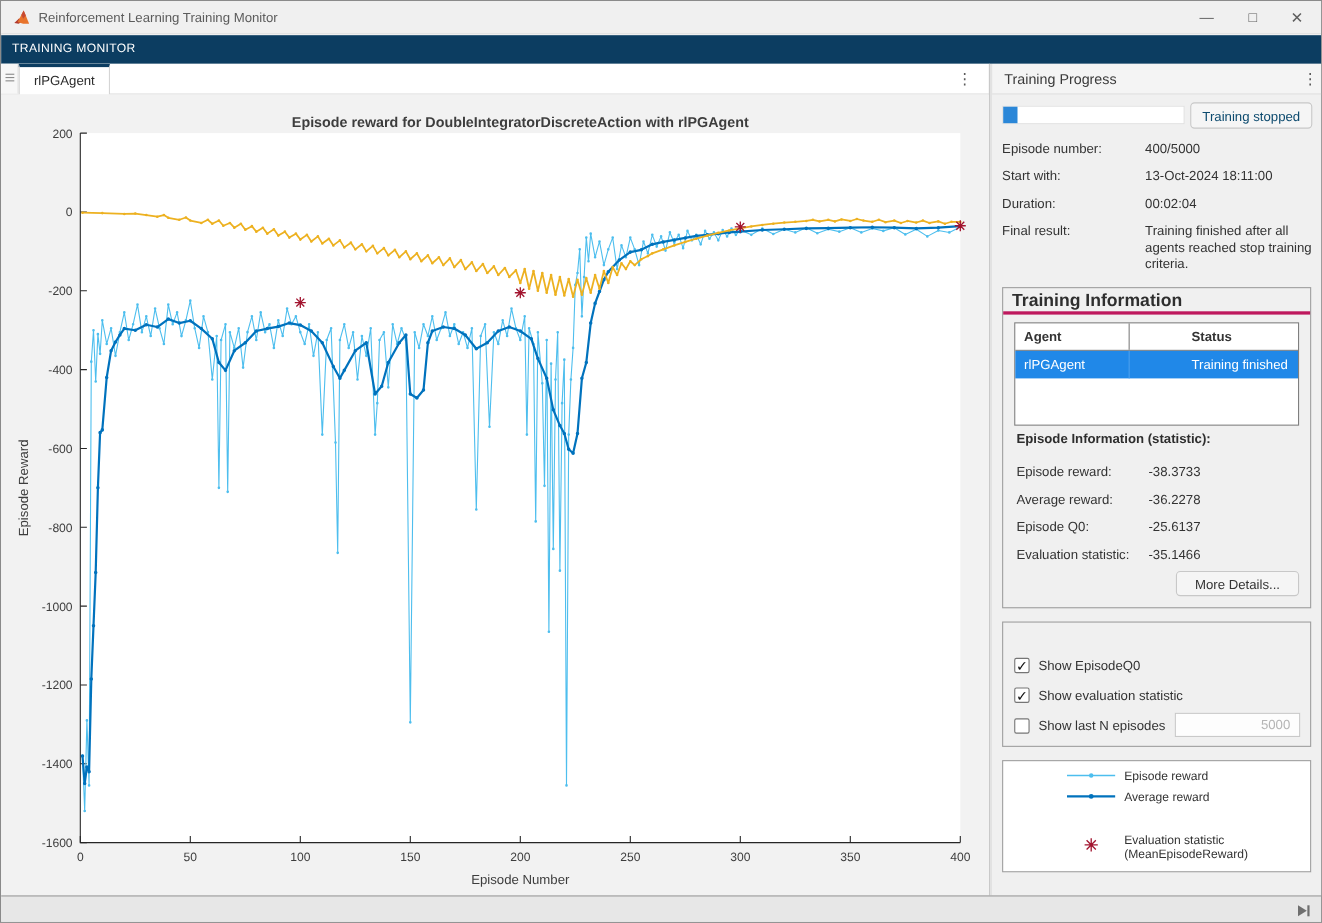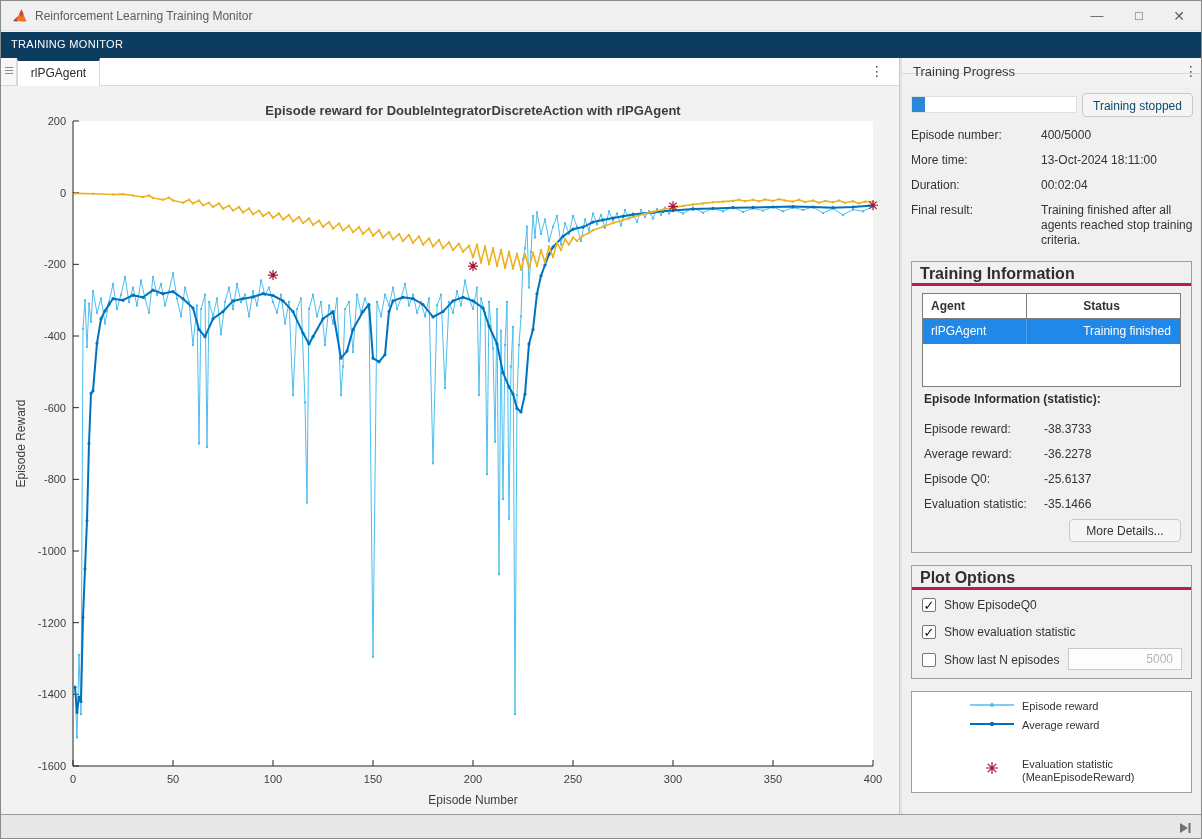--- a/index.html
+++ b/index.html
@@ -20,21 +20,21 @@
   
   .tabrow{position:absolute;left:0;top:57px;width:898px;height:28px;background:#ffffff;border-bottom:1px solid #d9d9d9;}
   .grip-box{position:absolute;left:0;top:0;width:16px;height:27px;background:#f7f7f7;border-right:1px solid #dcdcdc;}
   .grip{position:absolute;left:4px;top:9px;width:8px;height:1px;background:#8a8a8a;box-shadow:0 3px 0 #8a8a8a,0 6px 0 #8a8a8a;}
   .doc-tab{position:absolute;left:16px;top:0;width:83px;height:28px;background:#ffffff;border-left:1px solid #d5d5d5;border-right:1px solid #d5d5d5;border-top:3px solid #0c3d61;}
   .doc-tab .tab-label{display:block;text-align:center;margin-top:5px;font-size:12px;color:#2b2b2b;}
   .kebab{position:absolute;top:5px;font-size:14px;color:#5a5a5a;width:16px;text-align:center;cursor:default;}
   .doc-kebab{left:868px;}
 
   
-  .rp-header{position:absolute;left:901px;top:57px;width:301px;height:16px;background:#f4f4f4;border-bottom:1px solid #d9d9d9;padding-left:20px;}
+  .rp-header{position:absolute;left:901px;top:57px;width:301px;height:28px;background:#f4f4f4;border-bottom:1px solid #d9d9d9;padding-left:20px;}
   .rp-header .rp-title{position:absolute;left:11px;top:6px;font-size:13px;color:#3a3a3a;}
   .rp-kebab{right:4px;left:auto;}
 
   .vsplit{position:absolute;left:898px;top:57px;width:3px;height:757px;background:#e2e2e2;border-left:1px solid #c9c9c9;}
 
   
   .chart-area{position:absolute;left:0;top:85px;width:898px;height:728px;background:#f2f2f2;}
   #chart-svg{display:block;}
 
   
@@ -176,21 +176,21 @@
 
   <div class="right-panel">
 
     <div class="progress-track">
       <div class="progress-fill" id="progress-fill" style="width: 8%; background: rgb(43, 135, 216);"></div>
     </div>
     <button class="btn stopped-btn" disabled="">Training stopped</button>
 
     <span class="frow-label" style="top:42px">Episode number:</span>
     <span class="frow-value" style="top:42px">400/5000</span>
-    <span class="frow-label" style="top:67px">More time:</span>
+    <span class="frow-label" style="top:67px">Start with:</span>
     <span class="frow-value" style="top:67px">13-Oct-2024 18:11:00</span>
     <span class="frow-label" style="top:92px">Duration:</span>
     <span class="frow-value" style="top:92px">00:02:04</span>
     <span class="frow-label" style="top:117px">Final result:</span>
     <span class="frow-value" style="top:117px">Training finished after all agents reached stop training criteria.</span>
 
     <div class="groupbox" style="top:175px;height:292px;">
       <div class="group-title">Training Information</div>
       <div class="agents-table">
         <div class="tbl-row tbl-header">
@@ -208,21 +208,20 @@
       <span class="stat-label" style="top:185px">Average reward:</span>
       <span class="stat-value" style="top:185px">-36.2278</span>
       <span class="stat-label" style="top:210px">Episode Q0:</span>
       <span class="stat-value" style="top:210px">-25.6137</span>
       <span class="stat-label" style="top:235px">Evaluation statistic:</span>
       <span class="stat-value" style="top:235px">-35.1466</span>
       <button class="btn more-details-btn">More Details...</button>
     </div>
 
     <div class="groupbox" style="top:479px;height:114px;">
-      <div class="group-title">Plot Options</div>
       <div class="cb-row" style="top:32px">
         <span class="checkbox checked"></span>
         <span class="cb-label">Show EpisodeQ0</span>
       </div>
       <div class="cb-row" style="top:59px">
         <span class="checkbox checked"></span>
         <span class="cb-label">Show evaluation statistic</span>
       </div>
       <div class="cb-row" style="top:87px">
         <span class="checkbox"></span>

